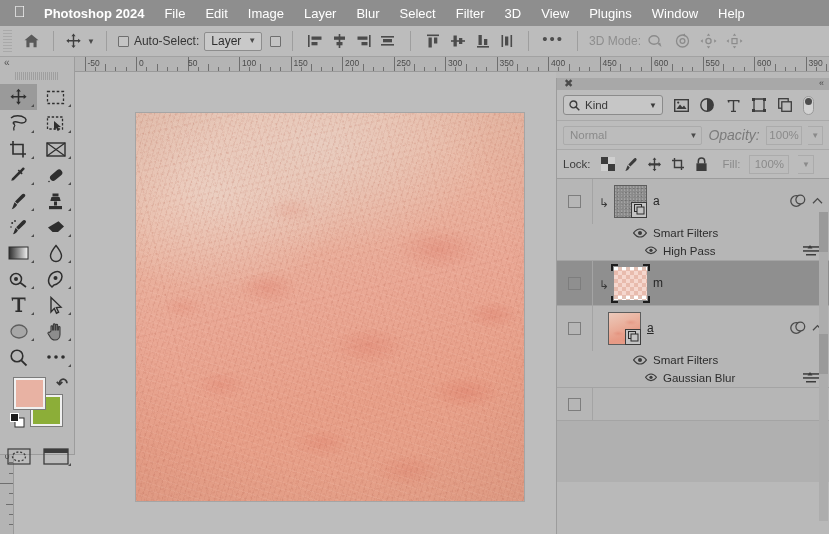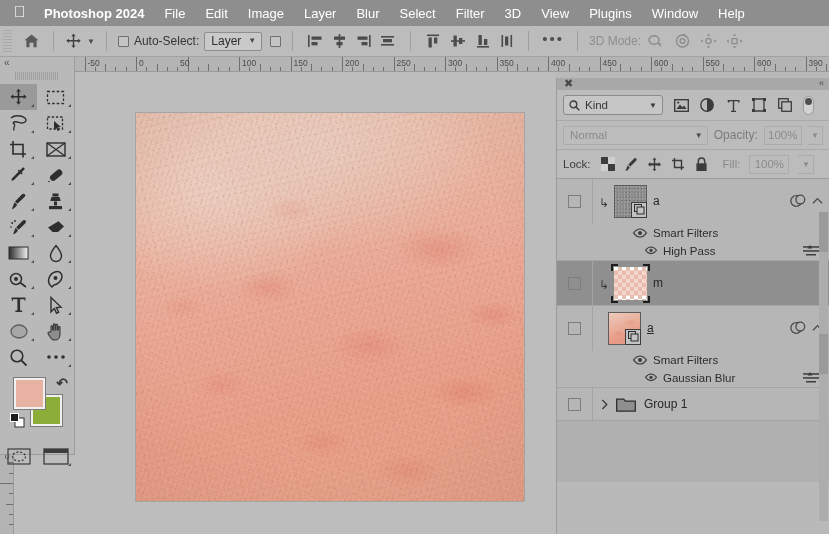--- a/index.html
+++ b/index.html
@@ -214,21 +214,21 @@
   }
   .blendrow {
     height:29px; background:#bcbcbc; display:flex; align-items:center;
     padding:0 6px; border-bottom:1px solid #a9a9a9; gap:6px;
   }
   .blend-select {
     background:#bcbcbc; border:1px solid #ababab; border-radius:2px;
     height:19px; width:152px; display:flex; align-items:center; justify-content:space-between;
     padding:0 4px 0 6px; font-size:11.5px; color:#8a8a8a;
   }
-  .op-label { font-size:12px; color:#7b7b7b; }
+  .op-label { font-size:14px; color:#7b7b7b;font-style:italic; }
   .num-box {
     border:1px solid #ababab; background:#bcbcbc; height:19px; width:40px;
     display:flex; align-items:center; justify-content:center; font-size:11.5px; color:#8a8a8a;
   }
   .num-caret {
     border:1px solid #ababab; background:#bcbcbc; height:19px; width:16px; border-left:none;
     display:flex; align-items:center; justify-content:center; font-size:8px; color:#8a8a8a;
   }
   .lockrow {
     height:29px; background:#bcbcbc; display:flex; align-items:center;
@@ -470,21 +470,21 @@
       <div class="rt" style="left: 91.1px; top: 7px; width: 1px; height: 7px;"></div>
       <div class="rt" style="left: 101.4px; top: 10px; width: 1px; height: 4px;"></div>
       <div class="rt" style="left: 111.7px; top: 10px; width: 1px; height: 4px;"></div>
       <div class="rt" style="left: 122px; top: 0px; width: 1px; height: 14px;"></div>
       <div class="rlabel" style="left: 125px; top: 2px;">0</div>
       <div class="rt" style="left: 132.3px; top: 10px; width: 1px; height: 4px;"></div>
       <div class="rt" style="left: 142.6px; top: 7px; width: 1px; height: 7px;"></div>
       <div class="rt" style="left: 152.9px; top: 10px; width: 1px; height: 4px;"></div>
       <div class="rt" style="left: 163.2px; top: 10px; width: 1px; height: 4px;"></div>
       <div class="rt" style="left: 173.5px; top: 0px; width: 1px; height: 14px;"></div>
-      <div class="rlabel" style="left: 166px; top: 2px;">50</div>
+      <div class="rlabel" style="left: 174px; top: 2px;">50</div>
       <div class="rt" style="left: 183.8px; top: 10px; width: 1px; height: 4px;"></div>
       <div class="rt" style="left: 194.1px; top: 7px; width: 1px; height: 7px;"></div>
       <div class="rt" style="left: 204.4px; top: 10px; width: 1px; height: 4px;"></div>
       <div class="rt" style="left: 214.7px; top: 10px; width: 1px; height: 4px;"></div>
       <div class="rt" style="left: 225px; top: 0px; width: 1px; height: 14px;"></div>
       <div class="rlabel" style="left: 228px; top: 2px;">100</div>
       <div class="rt" style="left: 235.3px; top: 10px; width: 1px; height: 4px;"></div>
       <div class="rt" style="left: 245.6px; top: 7px; width: 1px; height: 7px;"></div>
       <div class="rt" style="left: 255.9px; top: 10px; width: 1px; height: 4px;"></div>
       <div class="rt" style="left: 266.2px; top: 10px; width: 1px; height: 4px;"></div>
@@ -1056,35 +1056,20 @@
                 </svg>
             </span>
           </div>
         </div>
       </div>
 
       <div class="lrow" style="height:33px;">
         <div class="eye-cell">
           <span class="eye-box"></span>
         </div>
-        <div class="lbody">
-          <div class="folder-row">
-            <span class="arrow-right">
-              <svg width="7" height="11" viewBox="0 0 7 11">
-                  <path d="M1.3 1 5.8 5.5 1.3 10" fill="none" stroke="#3c3c3c" stroke-width="1.3"></path>
-                </svg>
-            </span>
-            <span>
-              <svg width="20" height="15" viewBox="0 0 20 15">
-                  <path d="M0.7 2.2h7l1.6 2h10v10H0.7z" fill="#8f8f8f" stroke="#2e2e2e" stroke-width="1.3"></path>
-                </svg>
-            </span>
-            <span class="lname">Group 1</span>
-          </div>
-        </div>
       </div>
 
 
       <div class="list-empty" style="height:61px;"></div>
     </div>
 
     <div class="panel-scroll" style="top:134px;height:309px;">
       <div class="thumbbar" style="top:0;height:40px;"></div>
       <div class="thumbbar" style="top:122px;height:40px;"></div>
     </div>

